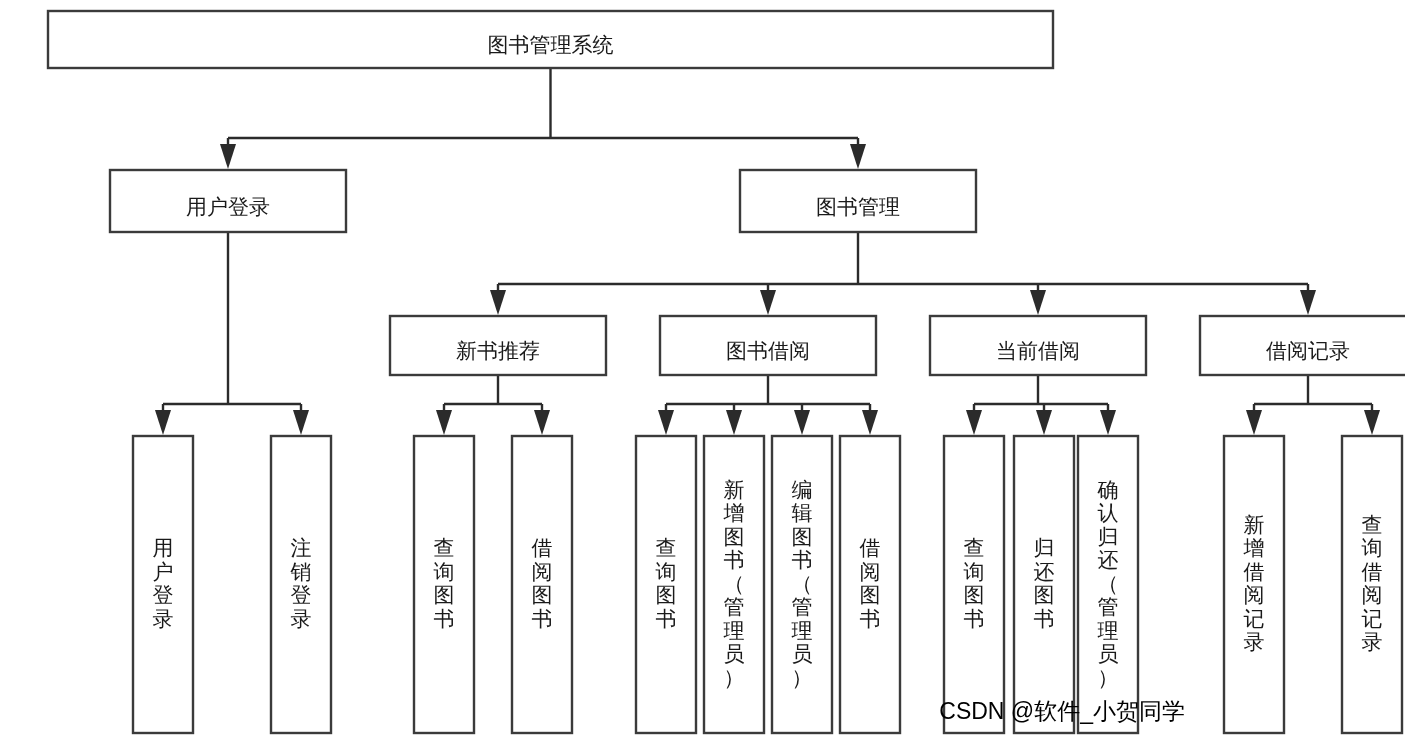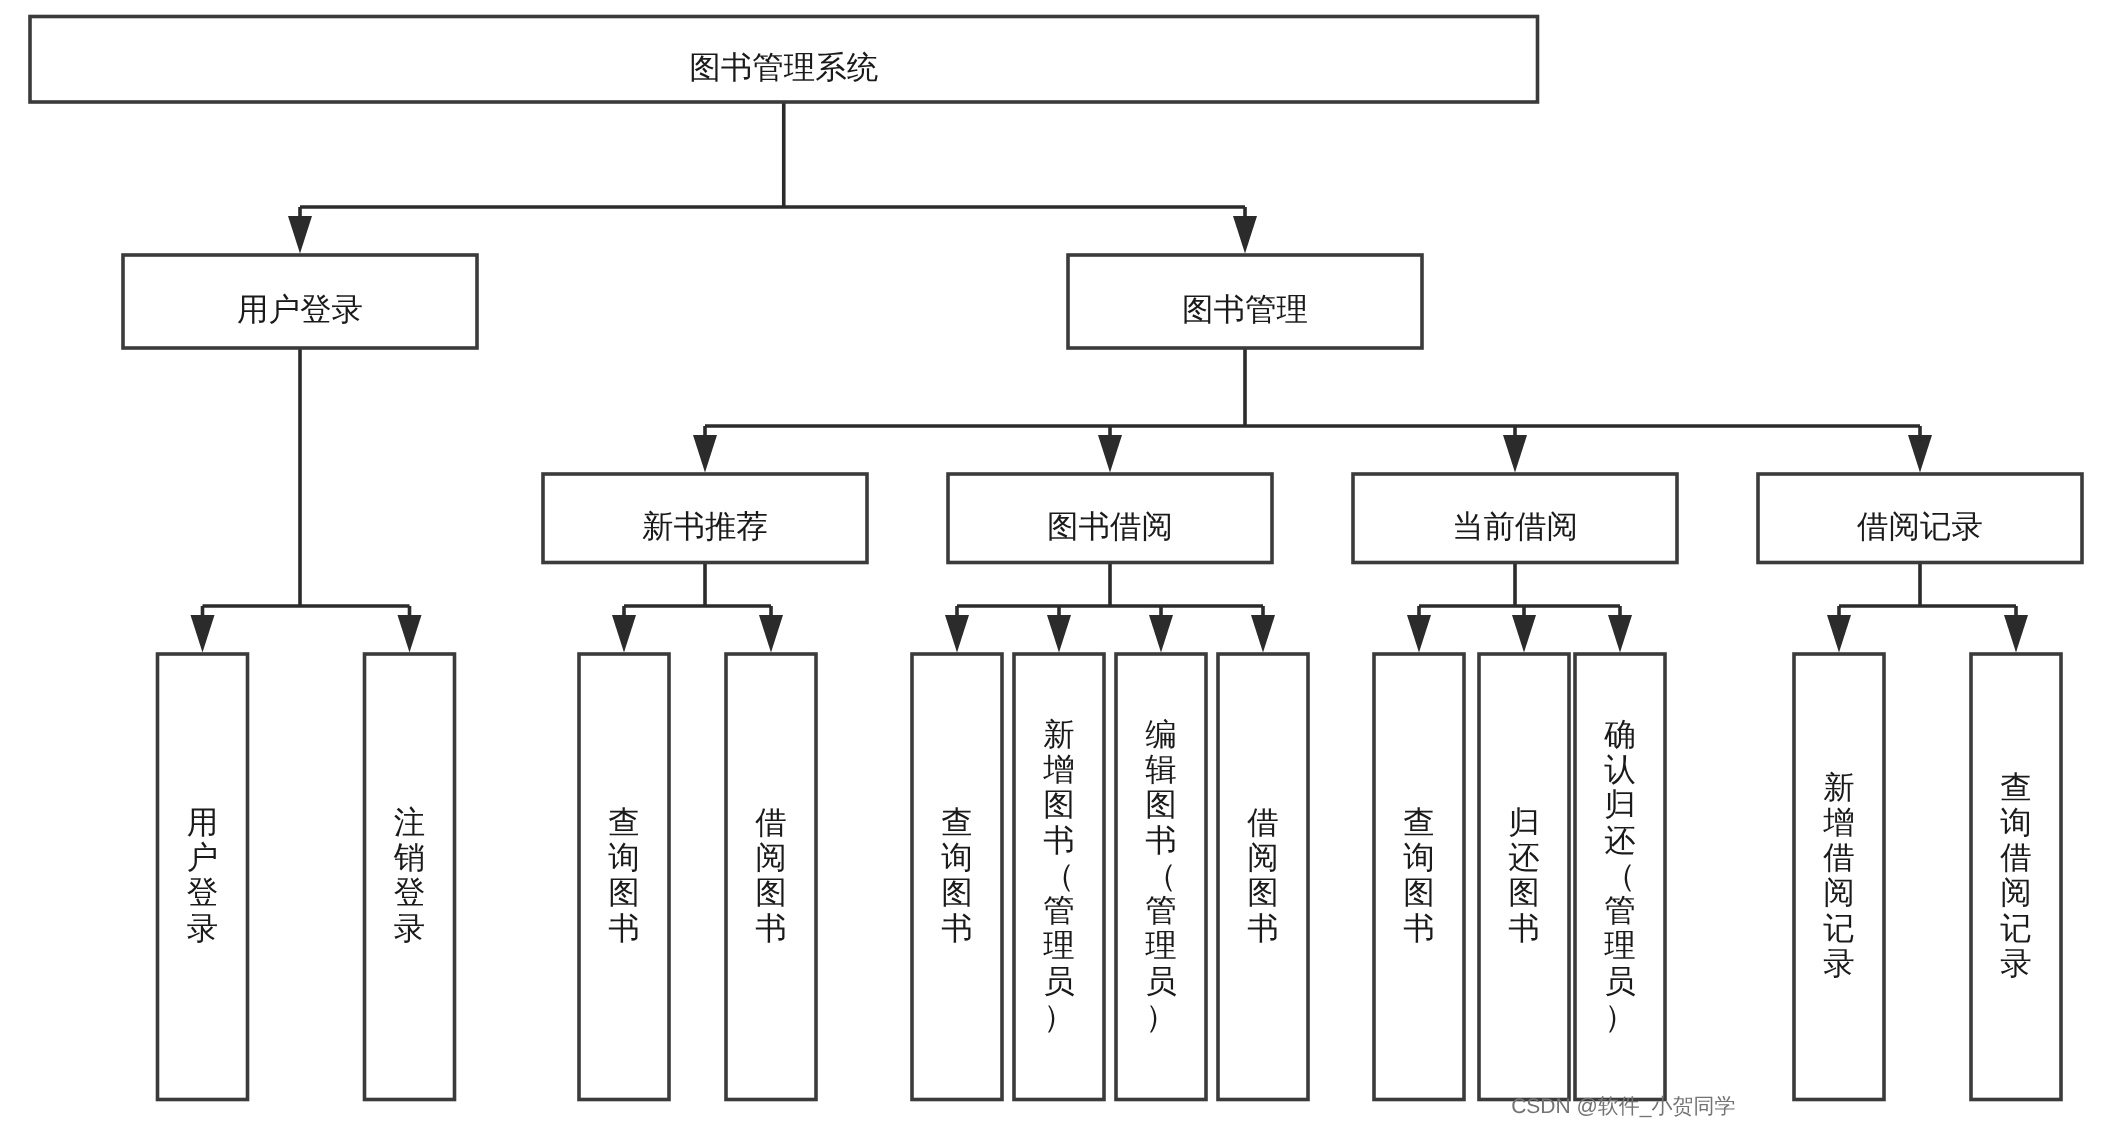--- a/index.html
+++ b/index.html
@@ -11,20 +11,21 @@
     width: 1405px;
     height: 747px;
     font-family: "Liberation Sans", "DejaVu Sans", sans-serif;
     overflow: hidden;
   }
   #diagram-root {
     position: relative;
     width: 1171px;
     height: 747px;
     background: #ffffff;
+    margin-left: 28px;
   }
   svg.flow {
     position: absolute;
     left: 0;
     top: 0;
     width: 1405px;
     height: 747px;
   }
   .node-rect {
     fill: #ffffff;
@@ -45,24 +46,24 @@
     stroke-width: 2.4;
     fill: none;
   }
   .arrow-head {
     fill: #2b2b2b;
     stroke: none;
   }
   .watermark {
     position: absolute;
     right: 14px;
-    bottom: 0;
+    bottom: 20px;
     font-family: "Liberation Sans", "DejaVu Sans", sans-serif;
-    font-size: 14px;
-    color: #737373;
+    font-size: 23px;
+    color: #000000;
     white-space: nowrap;
     user-select: none;
   }
 </style>
 </head>
 <body>
 
 <div id="diagram-root">
   <svg class="flow" viewBox="0 0 1405 747">
     <g id="edges-layer">

